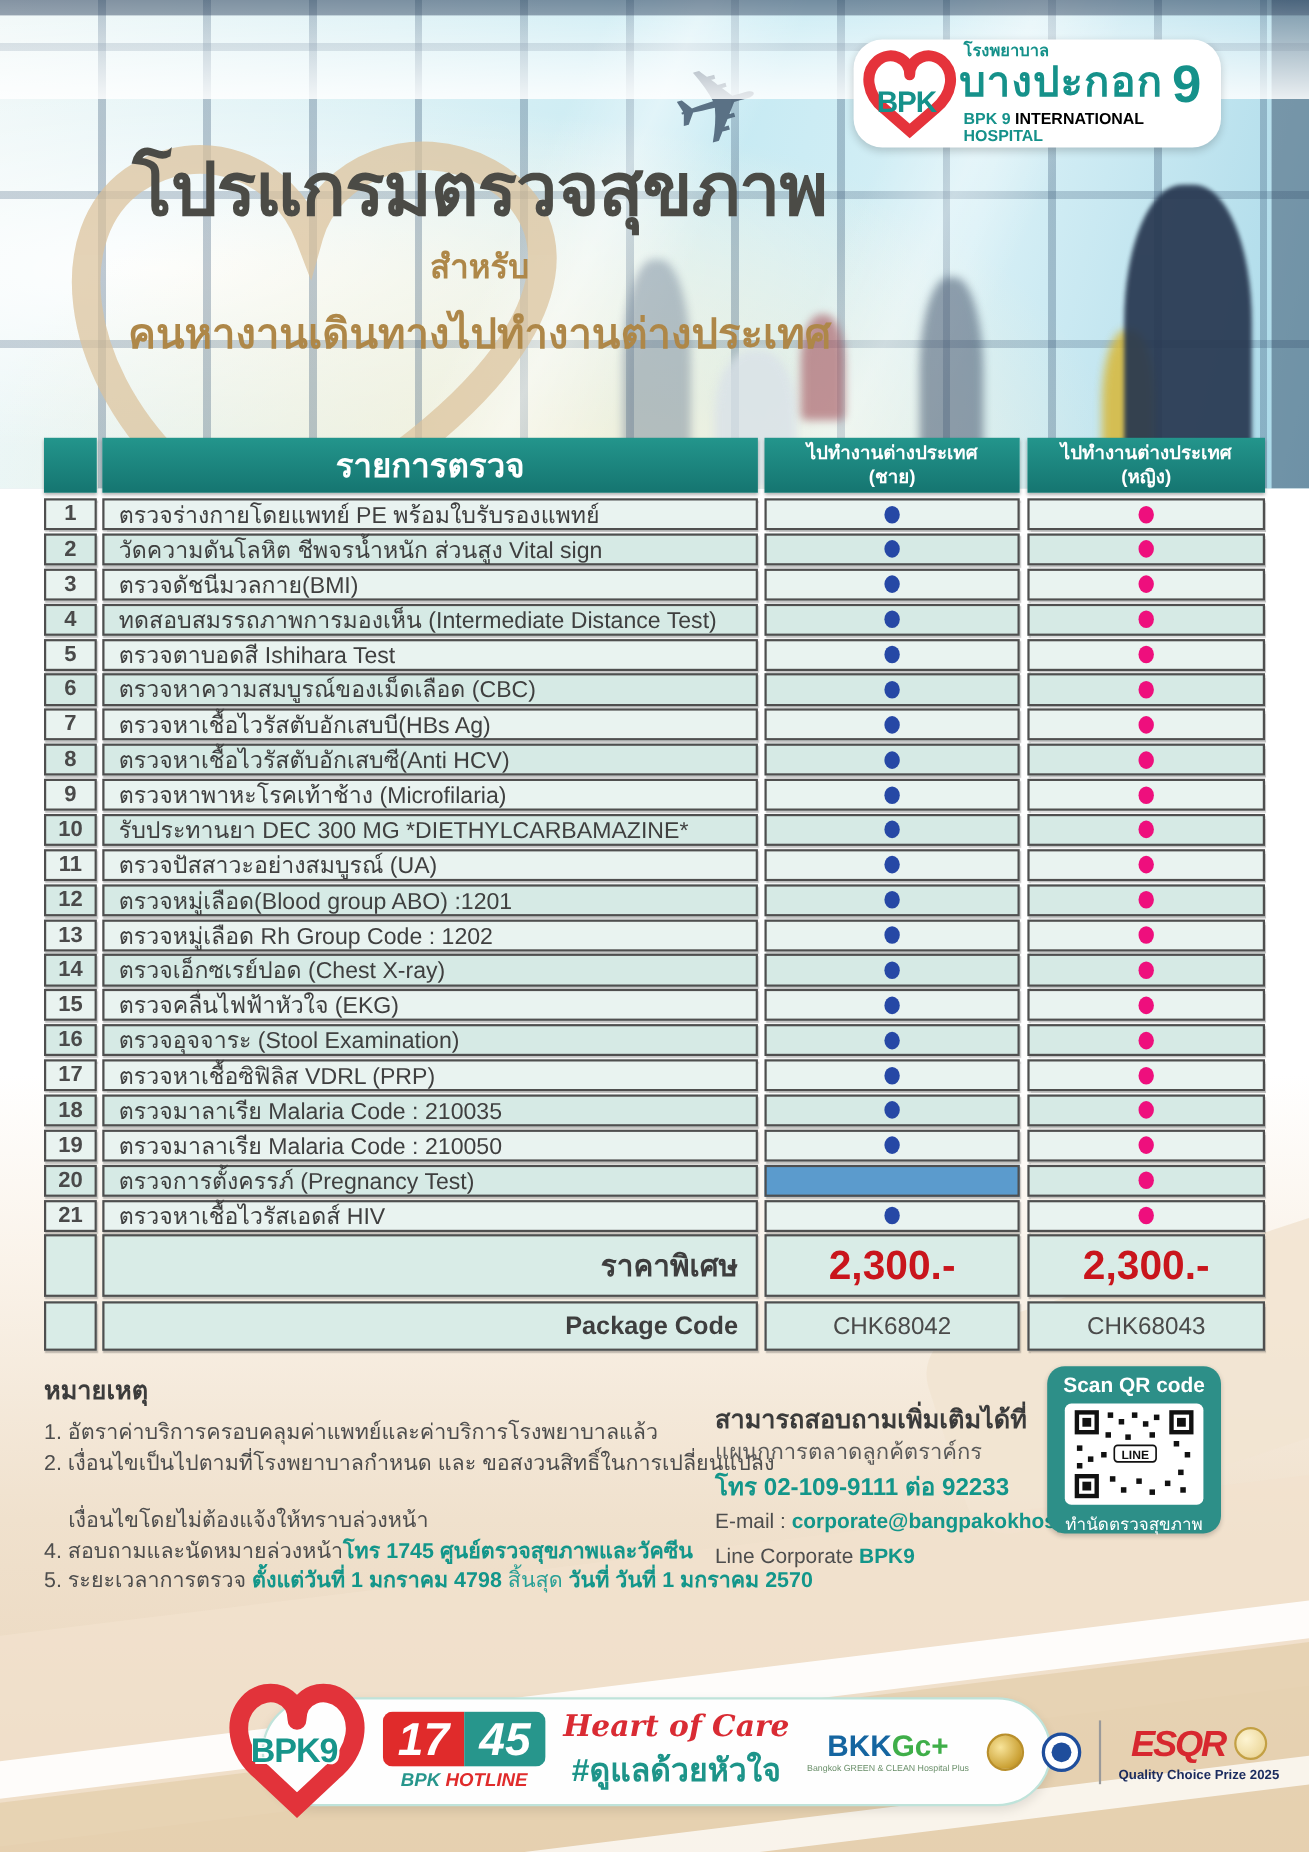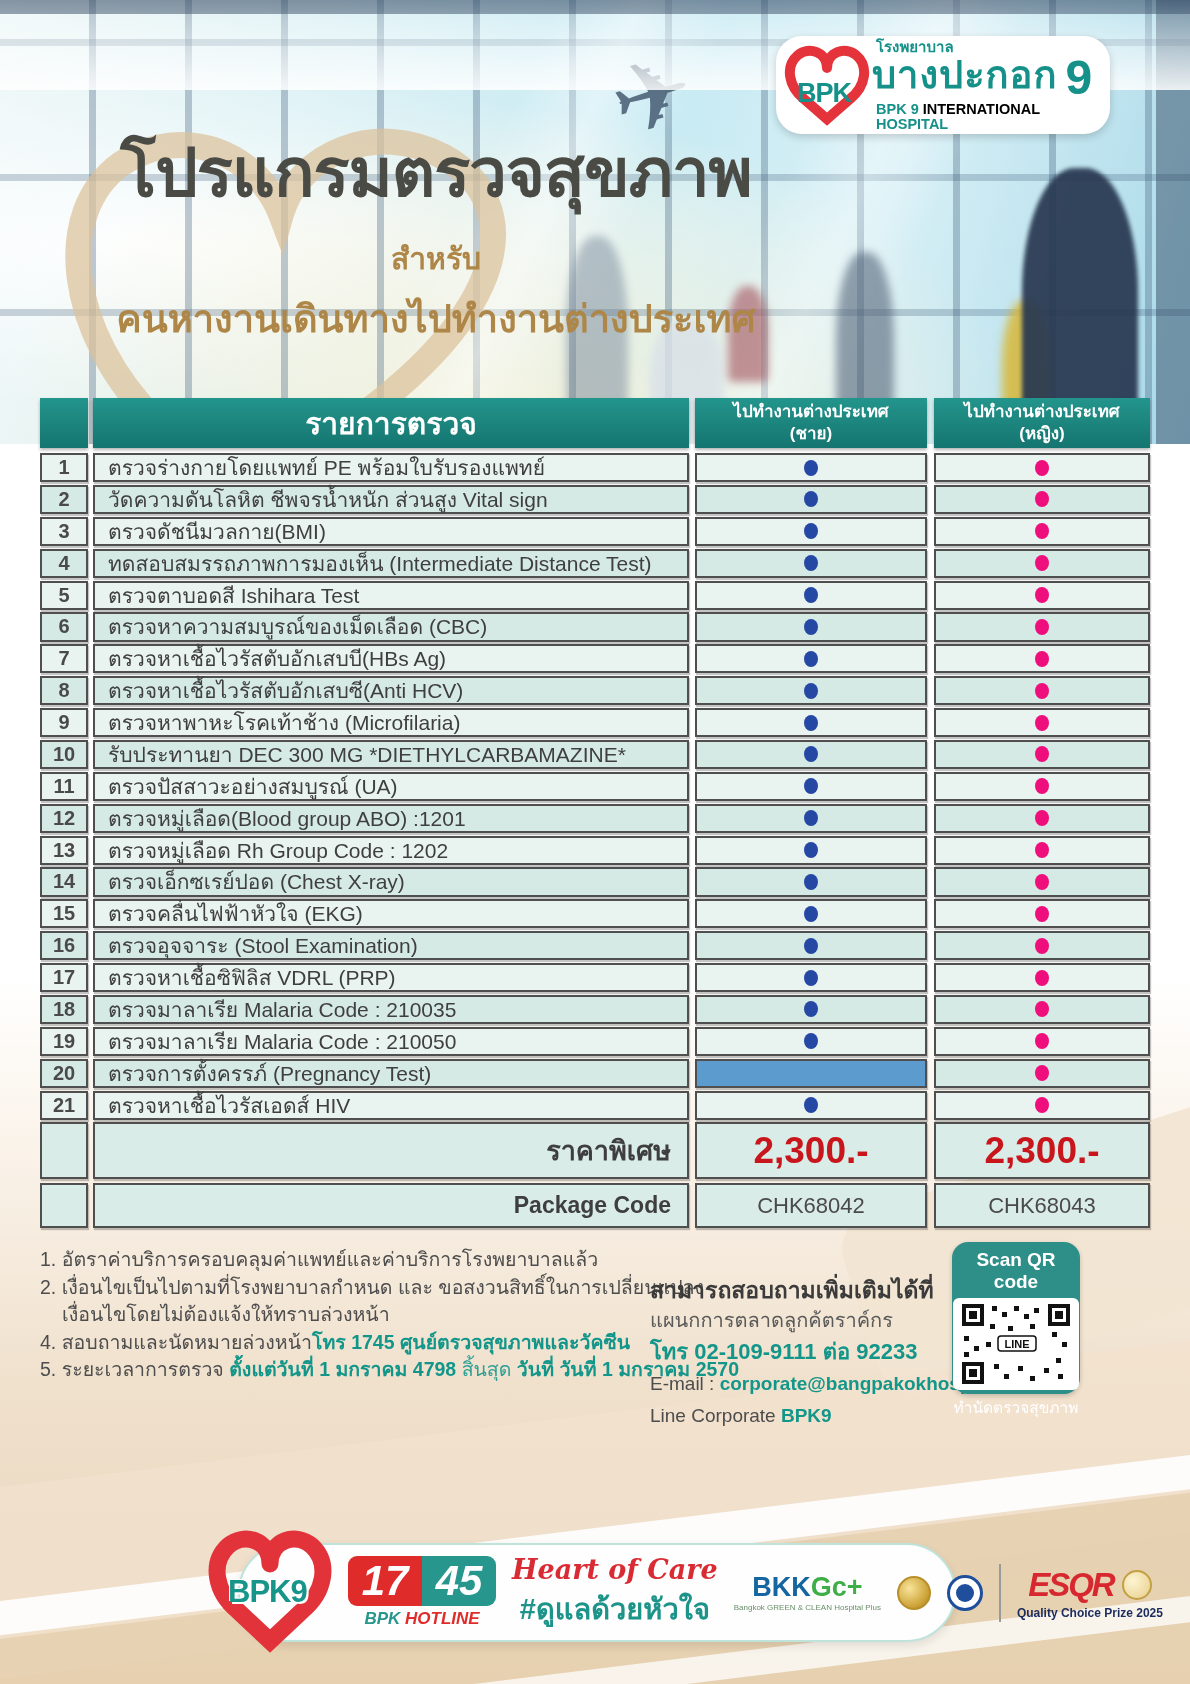--- a/index.html
+++ b/index.html
@@ -49,21 +49,21 @@
   .logo-text{ line-height:1; margin-left:2px;}
   .logo-text .t1{ color:#15918a; font-size:15px; font-weight:bold; margin-left:4px;}
   .logo-text .t2{ color:#15918a; font-weight:bold; font-size:38px; letter-spacing:1px; margin-top:2px; display:flex; align-items:flex-start;}
   .logo-text .t2 .nine{ font-size:48px; margin-left:8px; line-height:.9;}
   .logo-text .t3{ font-size:14.5px; font-weight:bold; margin-top:3px; margin-left:4px; color:#15918a;}
   .logo-text .t3 .intl{ color:#000000;}
 
   
   .hero-text{ position:absolute; left:30px; top:134px; width:812px; text-align:center;}
   .hero-title{ font-size:67px; font-weight:bold; color:#4b4b46; letter-spacing:-1px; line-height:1.15;}
-  .hero-sub1{ font-size:30px; color:#ae8748; margin-top:24px; font-weight:bold;}
+  .hero-sub1{ font-size:30px; color:#ae8748; margin-top:8px; font-weight:bold;}
   .hero-sub2{ font-size:38px; color:#ae8748; margin-top:6px; font-weight:bold;}
 
   
   .tbl{ position:absolute; left:40px; top:398px; width:1110px;}
   .trow{ display:flex; height:29.2px; margin-bottom:2.7px;}
   .cell{ border:2px solid #4f4f4f; box-shadow:1px 2px 1px rgba(60,60,60,.3);}
   .c-no{ width:48px; margin-right:5px; display:flex; align-items:center; justify-content:center;
          font-weight:bold; color:#4a4a4a; font-size:20px;}
   .c-desc{ width:596px; margin-right:6px; display:flex; align-items:center; padding-left:13px;
          font-size:21px; color:#3f3f3f; white-space:nowrap; overflow:visible;}
@@ -85,34 +85,34 @@
   .price-val{ font-size:37px; font-weight:bold; color:#c9151c;}
   .t-pack{ height:45px;}
   .t-pack .cell{ background:#d9ece7;}
   .t-pack .c-desc{ justify-content:flex-end; padding-right:16px; font-weight:bold; font-size:23px; color:#3e3e3e;}
   .pack-val{ font-size:22px; color:#4a4a4a;}
 
   
   .notes{ position:absolute; left:40px; top:1246px; width:600px;}
   .notes h3{ font-size:23px; color:#3c3c3c; margin-bottom:7px;}
   .note-line{ font-size:19.5px; color:#4d4d4d; line-height:27.5px; white-space:nowrap;}
-  .note-indent{ padding-left:22px;}
+  .note-indent{ padding-left:22px;margin-top:25px;}
   .tl-b{ color:#13968a; font-weight:bold;}
   .tl-r{ color:#2aa096;}
 
   
   .contact{ position:absolute; left:650px; top:1276px; width:310px; line-height:28px; white-space:nowrap;}
   .contact .c-head{ font-size:23px; font-weight:bold; color:#3b3b3b;}
   .contact .c-dept{ font-size:20px; color:#5a5a5a; margin-top:2px;}
   .contact .c-phone{ font-size:22px; font-weight:bold; color:#13968a; margin-top:4px;}
   .contact .c-row{ font-size:19px; color:#4d4d4d; margin-top:4px;}
   .contact .c-row .tv{ color:#13968a; font-weight:bold;}
 
   
-  .qrbox{ position:absolute; left:952px; top:1242px; width:128px; height:152px; background:#2d8f88;
+  .qrbox{ position:absolute; left:952px; top:1242px; width:158px; height:152px; background:#2d8f88;
           border-radius:16px; box-shadow:0 2px 5px rgba(0,0,0,.2); text-align:center; padding-top:7px;}
   .qrbox .qr-head{ color:#fff; font-weight:bold; font-size:19px;}
   .qr-white{ width:126px; height:92px; background:#fff; border-radius:6px; margin:5px auto 0; position:relative;
              display:flex; align-items:center; justify-content:center;}
   .qr-cap{ color:#fff; font-size:15.5px; margin-top:5px;}
 
   
   .fpill{ position:absolute; left:238px; top:1543px; width:718px; height:99px; background:#fefefe;
           border:2px solid #bfe3da; border-radius:52px; box-shadow:0 4px 10px rgba(0,0,0,.1);
           display:flex; align-items:center; padding-left:108px; gap:16px;}
@@ -440,20 +440,21 @@
       <div class="cell c-male">
           <span class="pack-val">CHK68042</span>
         </div>
       <div class="cell c-fem">
           <span class="pack-val">CHK68043</span>
         </div>
     </div>
   </div>
 
   <div class="notes">
+    <h3>หมายเหตุ</h3>
     <div class="note-line">1. อัตราค่าบริการครอบคลุมค่าแพทย์และค่าบริการโรงพยาบาลแล้ว</div>
     <div class="note-line">2. เงื่อนไขเป็นไปตามที่โรงพยาบาลกำหนด และ ขอสงวนสิทธิ์ในการเปลี่ยนแปลง</div>
     <div class="note-line note-indent">เงื่อนไขโดยไม่ต้องแจ้งให้ทราบล่วงหน้า</div>
     <div class="note-line"><span>4. สอบถามและนัดหมายล่วงหน้า</span><span class="tl-b">โทร 1745 ศูนย์ตรวจสุขภาพและวัคซีน</span></div>
     <div class="note-line"><span>5. ระยะเวลาการตรวจ </span><span class="tl-b">ตั้งแต่วันที่ 1 มกราคม 4798</span><span class="tl-r"> สิ้นสุด </span><span class="tl-b">วันที่ วันที่ 1 มกราคม 2570</span></div>
   </div>
 
   <div class="contact">
     <div class="c-head">สามารถสอบถามเพิ่มเติมได้ที่</div>
     <div class="c-dept">แผนกการตลาดลูกค้ตราค์กร</div>

